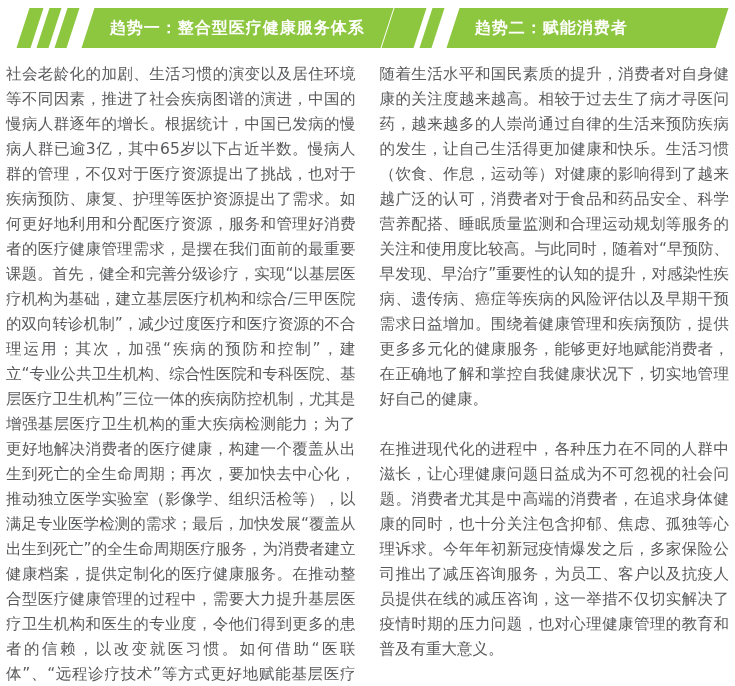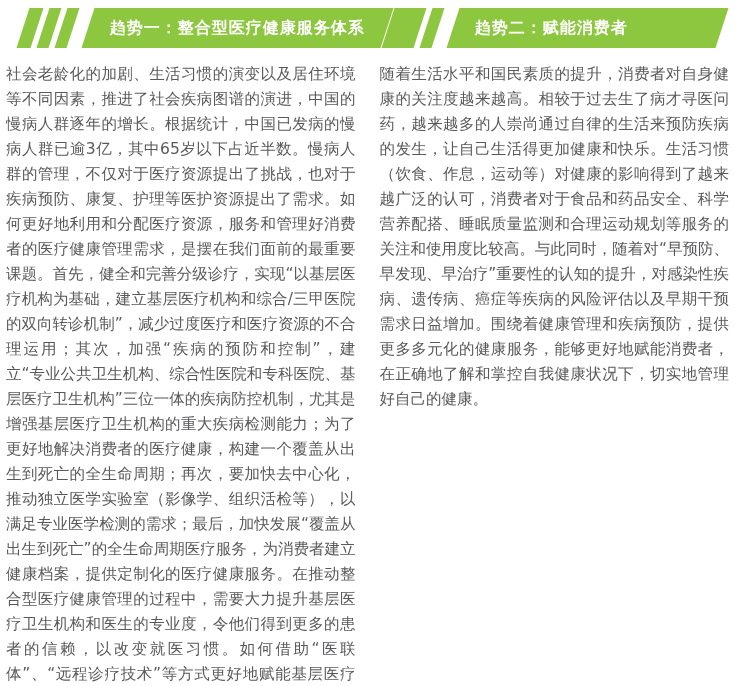--- a/index.html
+++ b/index.html
@@ -102,16 +102,17 @@
     <div class="header-row indent-right">
       <span class="stripe lead"></span>
       <span class="stripe"></span>
       <span class="stripe"></span>
       <div class="banner grow">
         <span class="banner-label">趋势二：赋能消费者</span>
       </div>
     </div>
     <div class="body-text">
       <p>随着生活水平和国民素质的提升，消费者对自身健康的关注度越来越高。相较于过去生了病才寻医问药，越来越多的人崇尚通过自律的生活来预防疾病的发生，让自己生活得更加健康和快乐。生活习惯（饮食、作息，运动等）对健康的影响得到了越来越广泛的认可，消费者对于食品和药品安全、科学营养配搭、睡眠质量监测和合理运动规划等服务的关注和使用度比较高。与此同时，随着对“早预防、早发现、早治疗”重要性的认知的提升，对感染性疾病、遗传病、癌症等疾病的风险评估以及早期干预需求日益增加。围绕着健康管理和疾病预防，提供更多多元化的健康服务，能够更好地赋能消费者，在正确地了解和掌控自我健康状况下，切实地管理好自己的健康。</p>
+      <p>在推进现代化的进程中，各种压力在不同的人群中滋长，让心理健康问题日益成为不可忽视的社会问题。消费者尤其是中高端的消费者，在追求身体健康的同时，也十分关注包含抑郁、焦虑、孤独等心理诉求。今年年初新冠疫情爆发之后，多家保险公司推出了减压咨询服务，为员工、客户以及抗疫人员提供在线的减压咨询，这一举措不仅切实解决了疫情时期的压力问题，也对心理健康管理的教育和普及有重大意义。</p>
     </div>
   </div>
 
 </div>
 
 </body></html>

